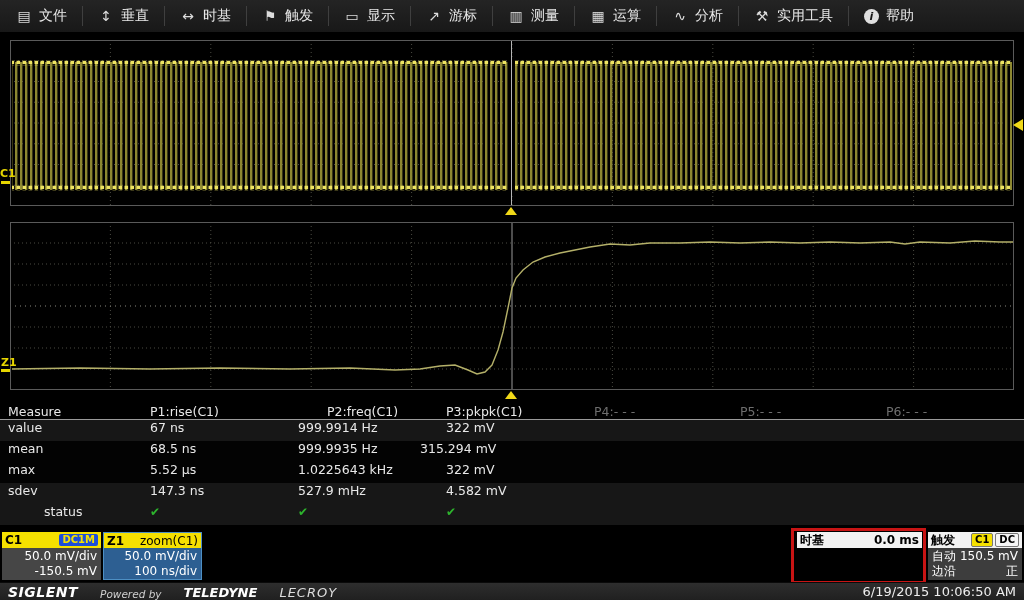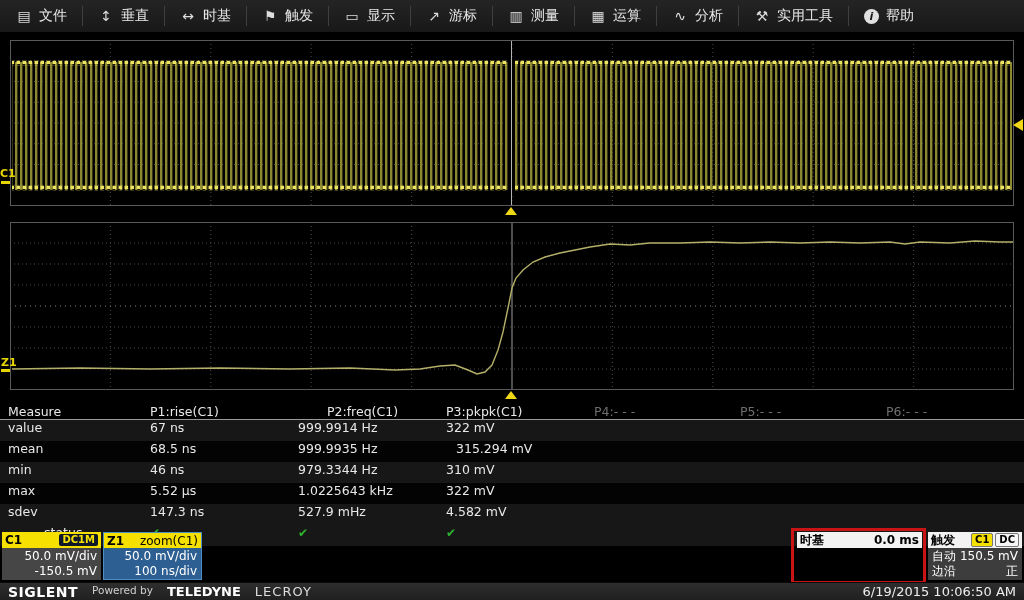--- a/index.html
+++ b/index.html
@@ -57,35 +57,35 @@
     color:#fff; padding:0 4px; }
   .desc-line { display:flex; justify-content:flex-end; line-height:15px; }
   .desc-line.split { justify-content:space-between; }
   .c1-box { left:2px; width:99px; }
   .c1-box .desc-head { background:#f5e000; color:#000; }
   .c1-box .desc-body { background:#464646; }
   .z1-box { left:103px; width:99px; border:1px solid #4d8fc4; }
   .z1-box .desc-head { background:#f5e000; color:#000; height:15px; }
   .z1-box .desc-body { background:#2d5f92; height:31px; }
   .badge { font-weight:bold; font-size:10px; padding:0 3px; border-radius:2px; line-height:12px; }
-  .badge-dc1m { background:#0f172a; color:#f5e000; }
+  .badge-dc1m { background:#1d4ed8; color:#f5e000; }
   .badge-src { background:#f5e000; color:#000; border:1px solid #777; margin-right:2px; }
   .badge-coup { background:#f5f5f5; color:#000; border:1px solid #777; }
   .tb-box { left:797px; width:125px; }
   .tb-box .desc-head, .trig-box .desc-head { background:#f2f2f2; color:#000; }
   .tb-box .desc-body, .trig-box .desc-body { background:#3d3d3d; }
   .trig-box { left:928px; width:94px; }
   .hl-red { position:absolute; left:791px; top:528px; width:135px; height:56px;
     border:3px solid #c81414; pointer-events:none; }
 
   
   .statusbar { position:absolute; left:0; top:582px; width:1024px; height:18px;
     background:linear-gradient(#2e2e2e,#202020); border-top:1px solid #0a0a0a;
     display:flex; align-items:center; justify-content:space-between; padding:0 8px; }
-  .brand { display:flex; align-items:flex-start; gap:14px; color:#fff; }
+  .brand { display:flex; align-items:flex-end; gap:22px; color:#fff;font-style:italic; }
   .brand-siglent { font-weight:bold; font-size:14px; letter-spacing:0.5px; }
   .brand-powered { font-size:10.5px; color:#cfcfcf; }
   .brand-teledyne { font-weight:bold; font-size:13px; }
   .brand-lecroy { font-size:13px; color:#ddd; letter-spacing:1px; }
   .datetime { color:#eee; font-size:13px; }
 </style>
 </head>
 <body>
 
 <div class="screen">
@@ -230,27 +230,21 @@
         <div class="mt-row lt">
           <span class="mt-cell" style="left: 8px;">value</span>
           <span class="mt-cell" style="left: 150px;">67 ns</span>
           <span class="mt-cell" style="left: 298px;">999.9914 Hz</span>
           <span class="mt-cell" style="left: 446px;">322 mV</span>
         </div>
         <div class="mt-row dk">
           <span class="mt-cell" style="left: 8px;">mean</span>
           <span class="mt-cell" style="left: 150px;">68.5 ns</span>
           <span class="mt-cell" style="left: 298px;">999.9935 Hz</span>
-          <span class="mt-cell" style="left: 456px; text-align: center;">315.294 mV</span>
-        </div>
-        <div class="mt-row lt">
-          <span class="mt-cell" style="left: 8px;">min</span>
-          <span class="mt-cell" style="left: 150px;">46 ns</span>
-          <span class="mt-cell" style="left: 298px;">979.3344 Hz</span>
-          <span class="mt-cell" style="left: 446px;">310 mV</span>
+          <span class="mt-cell" style="left: 420px; text-align: center;">315.294 mV</span>
         </div>
         <div class="mt-row dk">
           <span class="mt-cell" style="left: 8px;">max</span>
           <span class="mt-cell" style="left: 150px;">5.52 µs</span>
           <span class="mt-cell" style="left: 298px;">1.0225643 kHz</span>
           <span class="mt-cell" style="left: 446px;">322 mV</span>
         </div>
         <div class="mt-row lt">
           <span class="mt-cell" style="left: 8px;">sdev</span>
           <span class="mt-cell" style="left: 150px;">147.3 ns</span>

